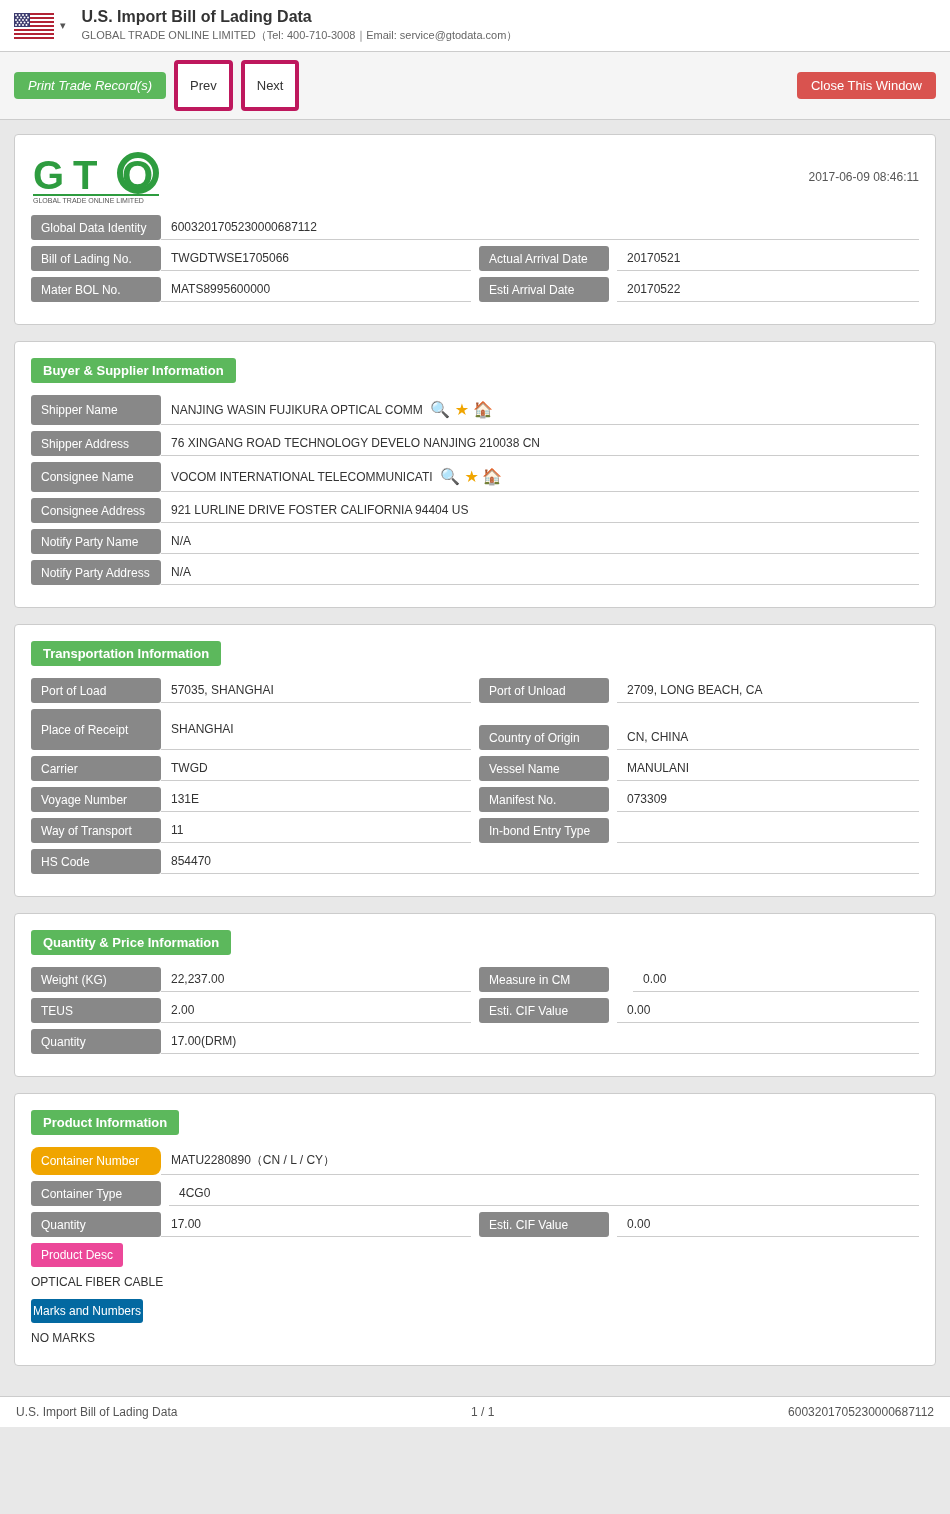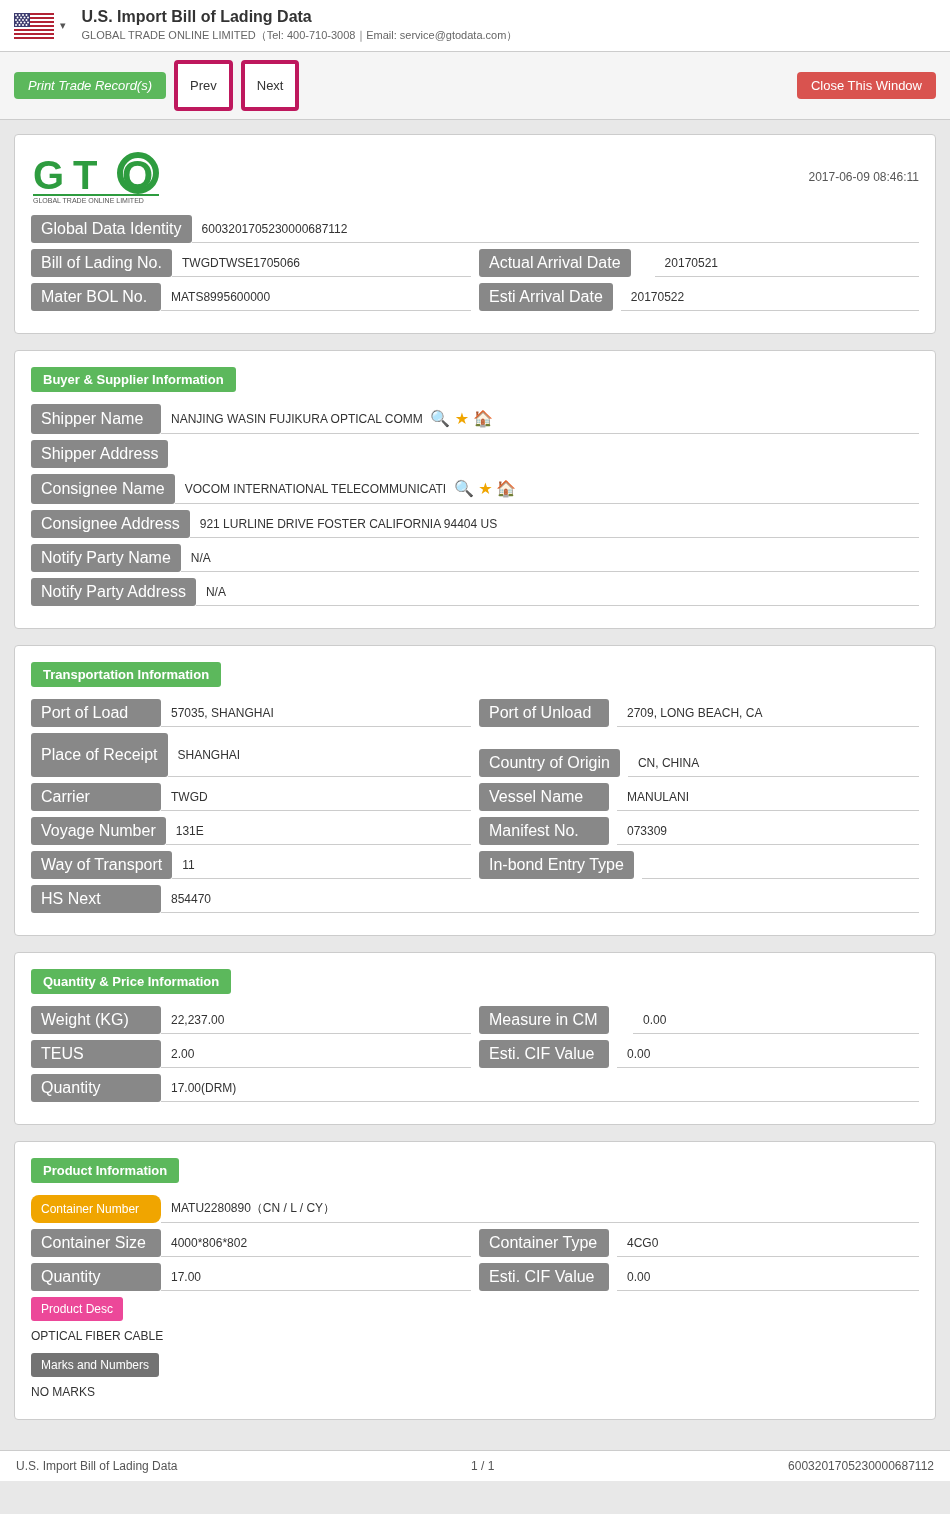--- a/index.html
+++ b/index.html
@@ -18,37 +18,37 @@
 
     .main-content { padding: 14px; background: #e8e8e8; }
 
     .card { background: #fff; border: 1px solid #ccc; border-radius: 4px; padding: 16px; margin-bottom: 16px; }
 
     .card-header { display: flex; justify-content: space-between; align-items: center; margin-bottom: 12px; }
     .logo-area { display: flex; flex-direction: column; align-items: flex-start; }
     .timestamp { font-size: 12px; color: #555; }
 
     .info-row { display: flex; align-items: stretch; margin-bottom: 6px; }
-    .info-label { background: #888; color: #fff; padding: 5px 10px; border-radius: 3px; min-width: 130px; font-size: 16px; display: flex; align-items: center; }
+    .info-label { background: #888; color: #fff; padding: 5px 10px; border-radius: 3px; min-width: 130px; font-size: 12px; display: flex; align-items: center; }
     .info-value { border-bottom: 1px solid #ccc; padding: 5px 10px; flex: 1; font-size: 12px; display: flex; align-items: center; }
 
     .section-title { background: #5cb85c; color: #fff; font-weight: bold; padding: 5px 12px; border-radius: 3px; font-size: 13px; margin-bottom: 12px; display: inline-block; }
 
     .row-with-icons { display: flex; align-items: center; }
     .icon-group { display: flex; gap: 4px; margin-left: 8px; }
     .icon-search { font-size: 16px; color: #555; cursor: pointer; }
     .icon-star { font-size: 16px; color: #f0a500; cursor: pointer; }
     .icon-home { font-size: 16px; color: #e07020; cursor: pointer; }
 
     .two-col-row { display: flex; gap: 8px; margin-bottom: 6px; }
     .col-half { flex: 1; display: flex; align-items: stretch; }
 
     .btn-container-num { background: #f0a500; color: #fff; border: none; padding: 5px 10px; border-radius: 8px; min-width: 130px; font-size: 12px; display: flex; align-items: center; cursor: pointer; }
     .btn-product-desc { background: #ec4899; color: #fff; border: none; padding: 5px 10px; border-radius: 3px; font-size: 12px; cursor: pointer; margin-bottom: 4px; display: inline-block; }
-    .btn-marks { background: #737373; color: #fff; border: none; padding: 5px 10px; border-radius: 3px; font-size: 12px; cursor: pointer; margin-bottom: 4px; display: inline-block; }
+    .btn-marks { background: #0369a1; color: #fff; border: none; padding: 5px 2px; border-radius: 3px; font-size: 12px; cursor: pointer; margin-bottom: 4px; display: inline-block; }
 
     .product-text { font-size: 12px; padding: 4px 0; color: #333; }
     .marks-text { font-size: 12px; padding: 4px 0; color: #333; }
 
     .footer-bar { display: flex; justify-content: space-between; align-items: center; padding: 8px 16px; background: #fff; border-top: 1px solid #ccc; font-size: 12px; color: #555; }
   </style>
 </head>
 <body>
 
 <div class="top-bar">
@@ -125,21 +125,21 @@
     <div class="info-row">
       <div class="info-label">Global Data Identity</div>
       <div class="info-value">6003201705230000687112</div>
     </div>
 
     <div class="two-col-row">
       <div class="col-half">
         <div class="info-label">Bill of Lading No.</div>
         <div class="info-value">TWGDTWSE1705066</div>
       </div>
-      <div class="col-half" style="gap:24px;">
+      <div class="col-half" style="gap:8px;">
         <div class="info-label">Actual Arrival Date</div>
         <div class="info-value">20170521</div>
       </div>
     </div>
 
     <div class="two-col-row">
       <div class="col-half">
         <div class="info-label">Mater BOL No.</div>
         <div class="info-value">MATS8995600000</div>
       </div>
@@ -162,20 +162,21 @@
           <span class="icon-search">🔍</span>
           <span class="icon-star">★</span>
           <span class="icon-home">🏠</span>
         </div>
       </div>
     </div>
 
     
     <div class="info-row">
       <div class="info-label">Shipper Address</div>
+      <div class="info-value">76 XINGANG ROAD TECHNOLOGY DEVELO NANJING 210038 CN</div>
     </div>
 
     
     <div class="info-row">
       <div class="info-label">Consignee Name</div>
       <div class="info-value row-with-icons">
         <span>VOCOM INTERNATIONAL TELECOMMUNICATI</span>
         <div class="icon-group">
           <span class="icon-search">🔍</span>
           <span class="icon-star">★</span>
@@ -261,21 +262,21 @@
         <div class="info-value">11</div>
       </div>
       <div class="col-half" style="gap:8px;">
         <div class="info-label">In-bond Entry Type</div>
         <div class="info-value"></div>
       </div>
     </div>
 
     
     <div class="info-row">
-      <div class="info-label">HS Next</div>
+      <div class="info-label">HS Code</div>
       <div class="info-value">854470</div>
     </div>
   </div>
 
   <div class="card">
     <div class="section-title">Quantity &amp; Price Information</div>
 
     
     <div class="two-col-row">
       <div class="col-half">
@@ -311,24 +312,20 @@
     <div class="section-title">Product Information</div>
 
     
     <div class="info-row">
       <button class="btn-container-num">Container Number</button>
       <div class="info-value">MATU2280890（CN / L / CY）</div>
     </div>
 
     
     <div class="two-col-row">
-      <div class="col-half">
-        <div class="info-label">Container Size</div>
-        <div class="info-value">4000*806*802</div>
-      </div>
       <div class="col-half" style="gap:8px;">
         <div class="info-label">Container Type</div>
         <div class="info-value">4CG0</div>
       </div>
     </div>
 
     
     <div class="two-col-row">
       <div class="col-half">
         <div class="info-label">Quantity</div>

